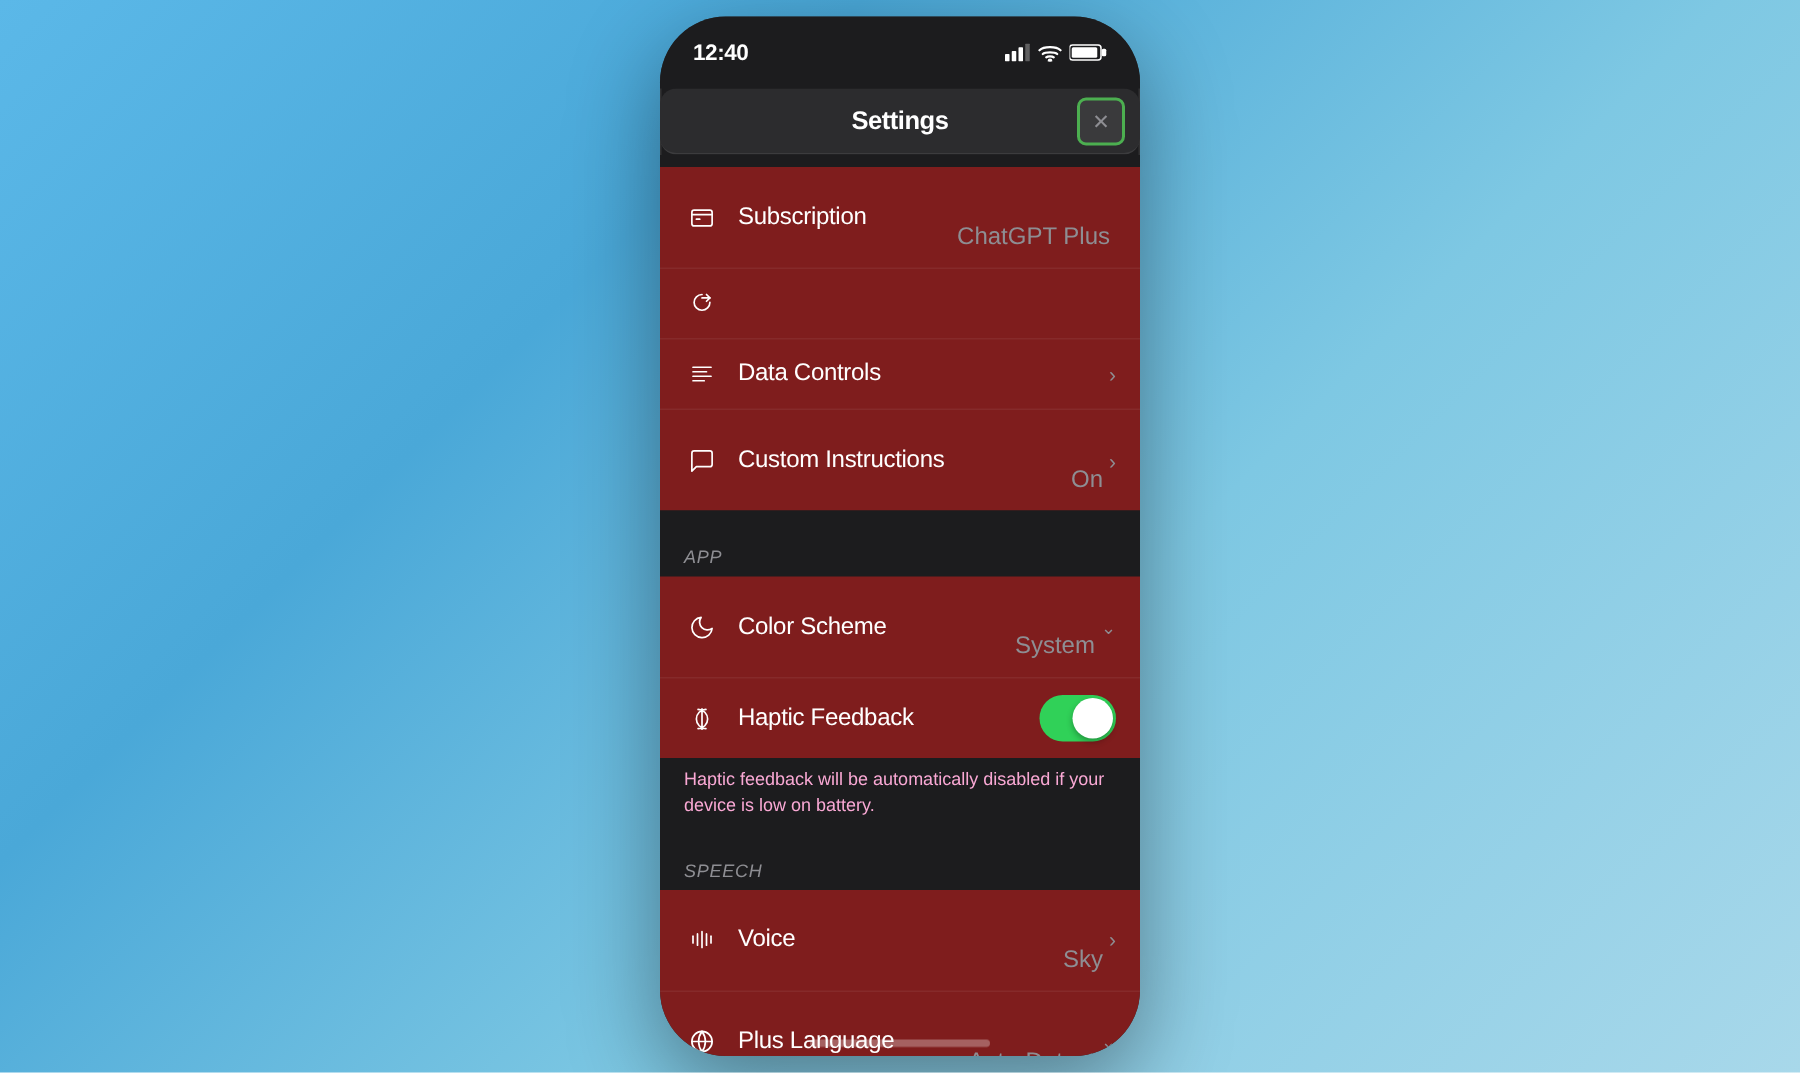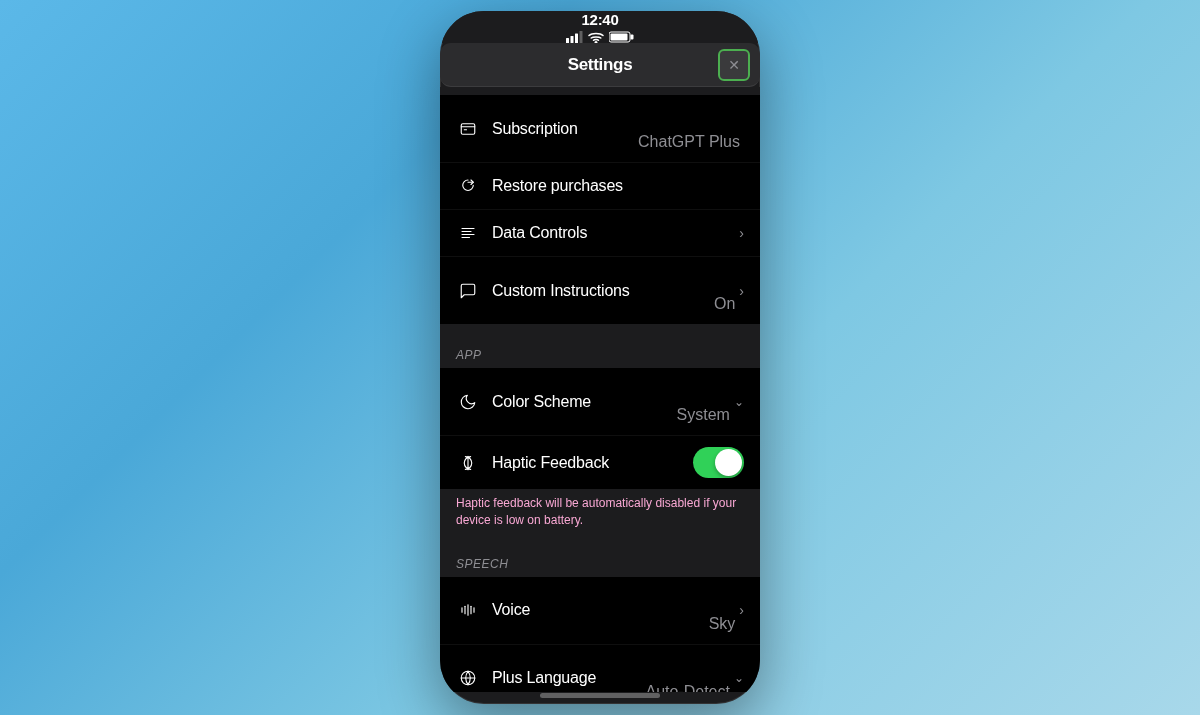--- a/index.html
+++ b/index.html
@@ -21,26 +21,25 @@
       background: #1c1c1e;
       border-radius: 44px;
       overflow: hidden;
       position: relative;
       box-shadow: 0 20px 60px rgba(0,0,0,0.4), inset 0 0 0 1px rgba(255,255,255,0.1);
     }
 
     
     .status-bar {
       background: #1c1c1e;
-      height: 32px;
+      height: 48px;
       display: flex;
       align-items: center;
       justify-content: space-between;
       padding: 0 22px;
-      flex-direction: column;
     }
 
     .status-time {
       font-size: 15px;
       font-weight: 600;
       color: #ffffff;
       letter-spacing: -0.3px;
     }
 
     .status-icons {
@@ -103,21 +102,21 @@
       font-weight: 400;
       color: #8e8e93;
       text-transform: uppercase;
       letter-spacing: 0.5px;
       padding: 16px 16px 6px 16px;
       font-style: italic;
     }
 
     
     .settings-card {
-      background: #000000;
+      background: #7f1d1d;
       margin: 0 0;
     }
 
     .settings-row {
       display: flex;
       align-items: center;
       padding: 11px 16px;
       border-bottom: 1px solid rgba(255,255,255,0.06);
       cursor: pointer;
       min-height: 44px;
@@ -273,21 +272,20 @@
       </div>
 
       <div class="settings-row">
         <div class="row-icon">
           <svg viewBox="0 0 24 24">
               <path d="M12 4C8.13 4 5 7.13 5 11s3.13 7 7 7 7-3.13 7-7"></path>
               <path d="M16 4l3 3-3 3"></path>
               <line x1="19" y1="7" x2="12" y2="7"></line>
             </svg>
         </div>
-        <span class="row-label">Restore purchases</span>
       </div>
 
       <div class="settings-row">
         <div class="row-icon">
           <svg viewBox="0 0 24 24">
               <line x1="4" y1="6" x2="20" y2="6"></line>
               <line x1="4" y1="10" x2="16" y2="10"></line>
               <line x1="4" y1="14" x2="20" y2="14"></line>
               <line x1="4" y1="18" x2="14" y2="18"></line>
             </svg>

